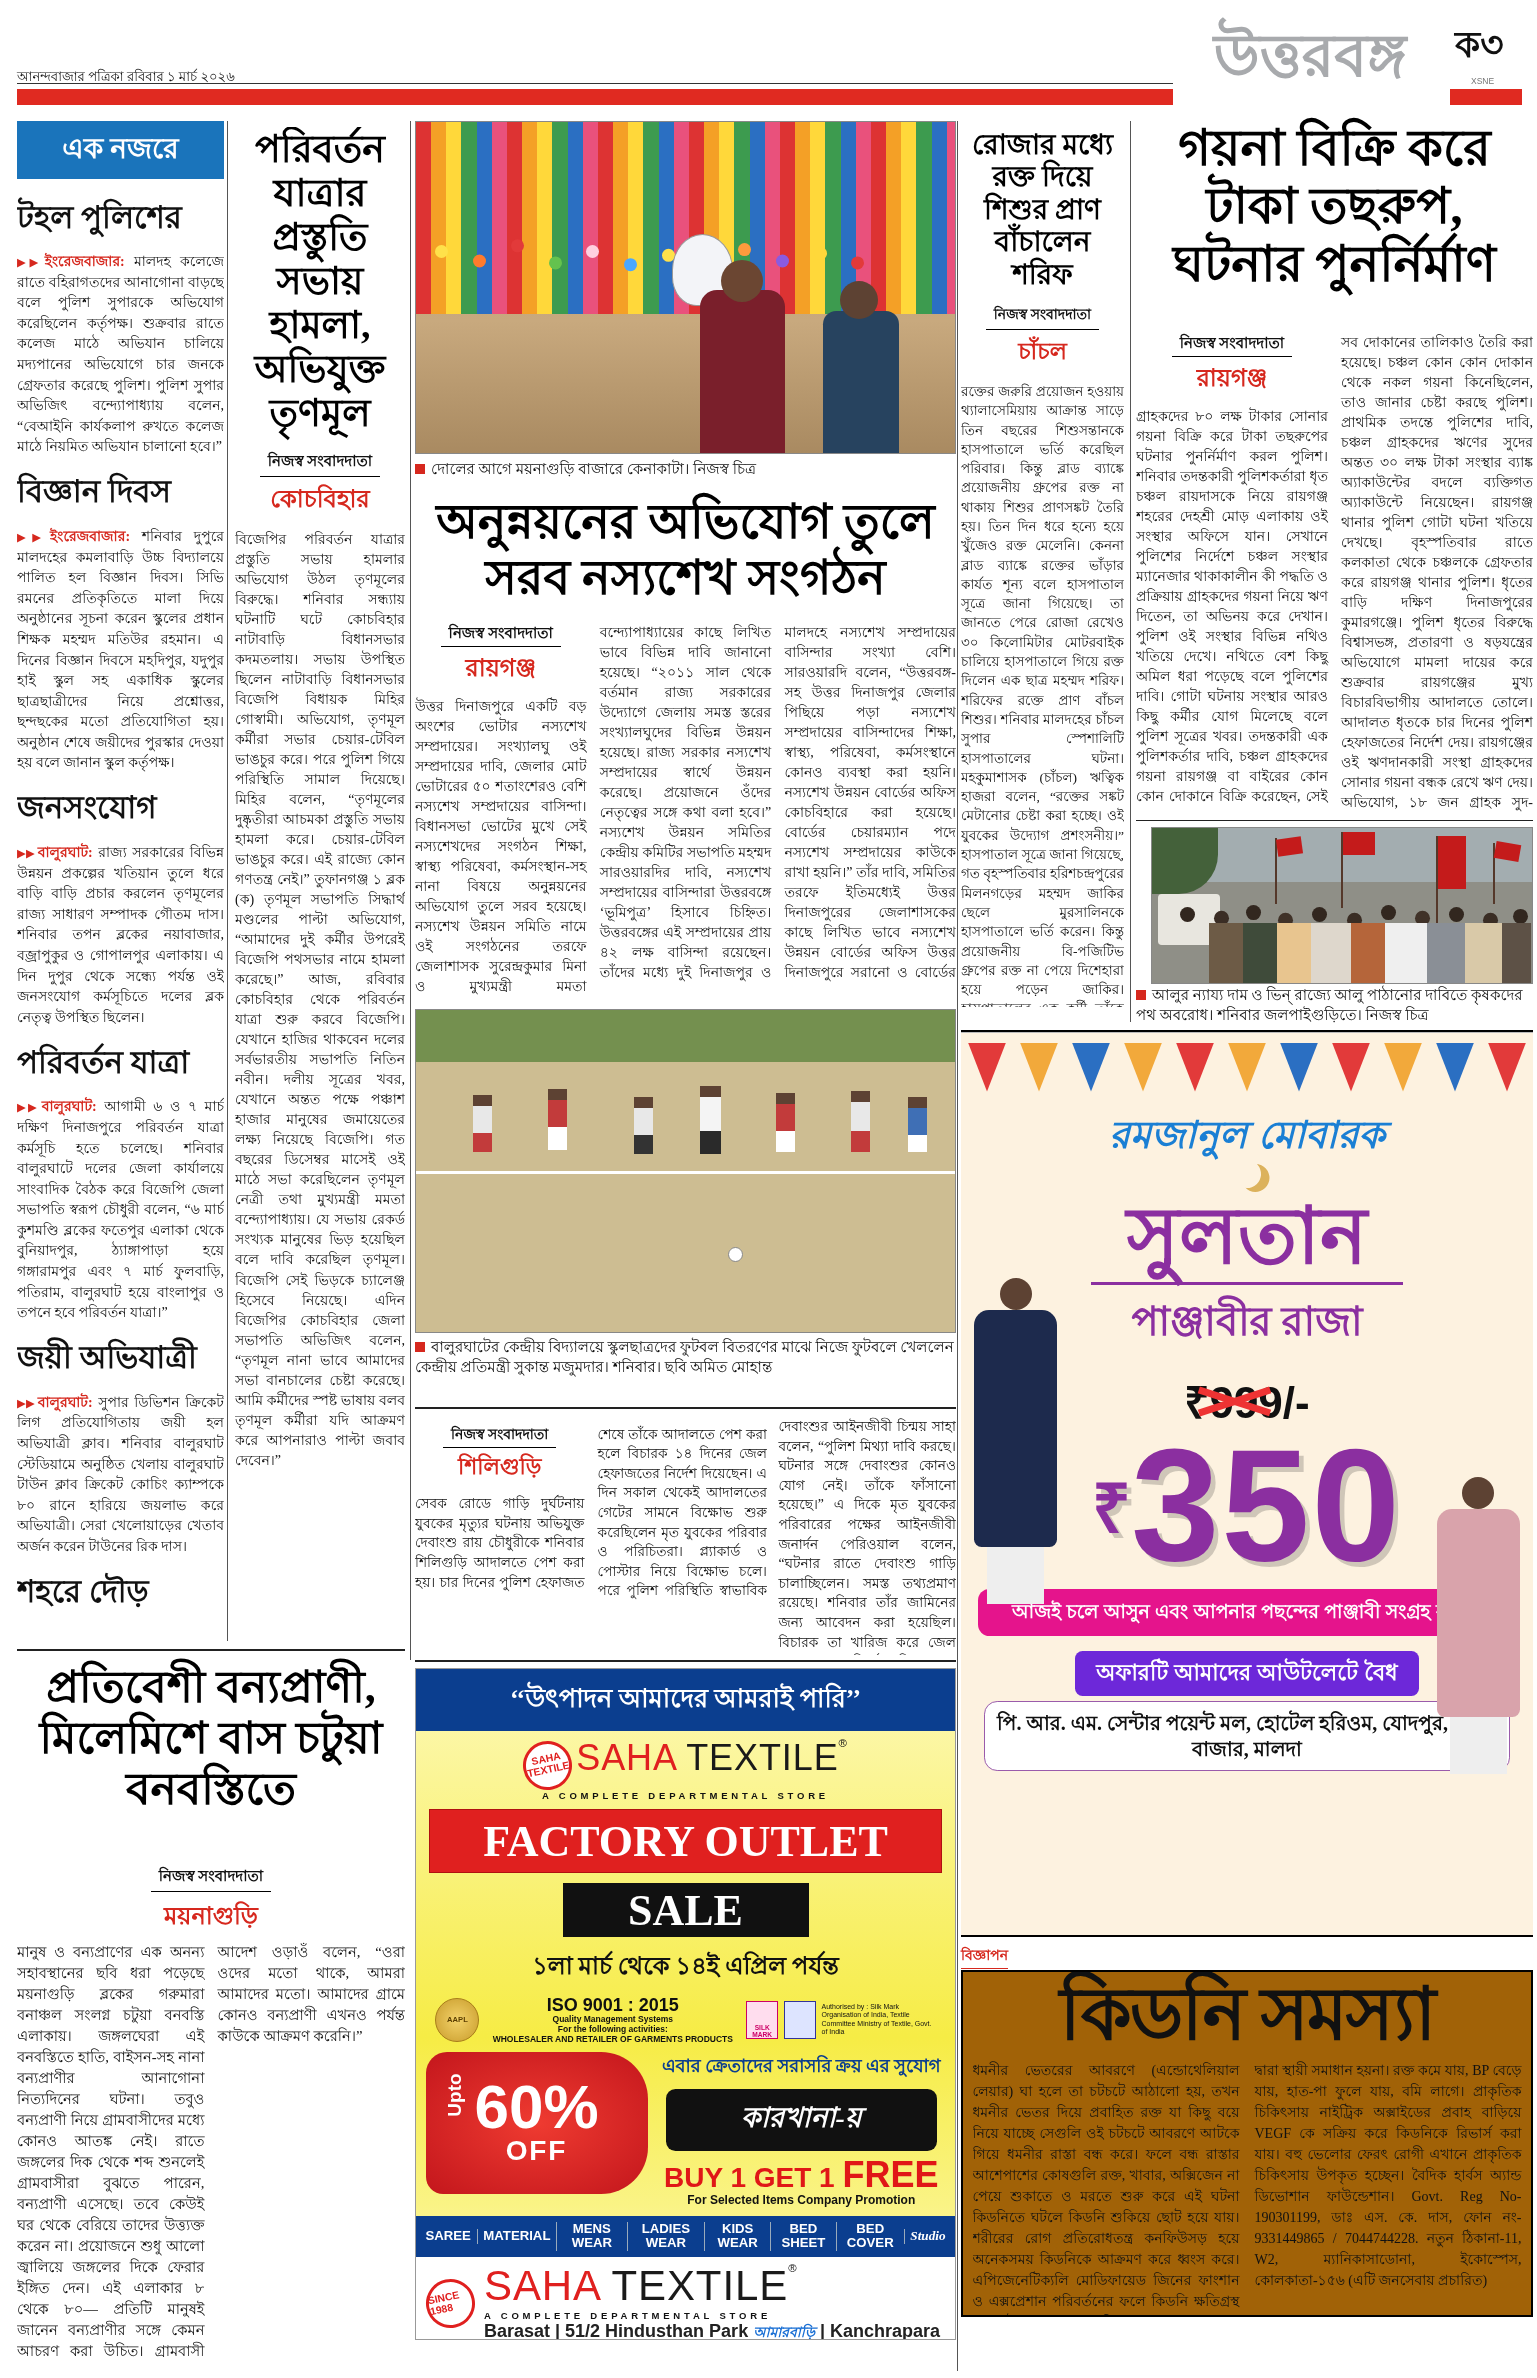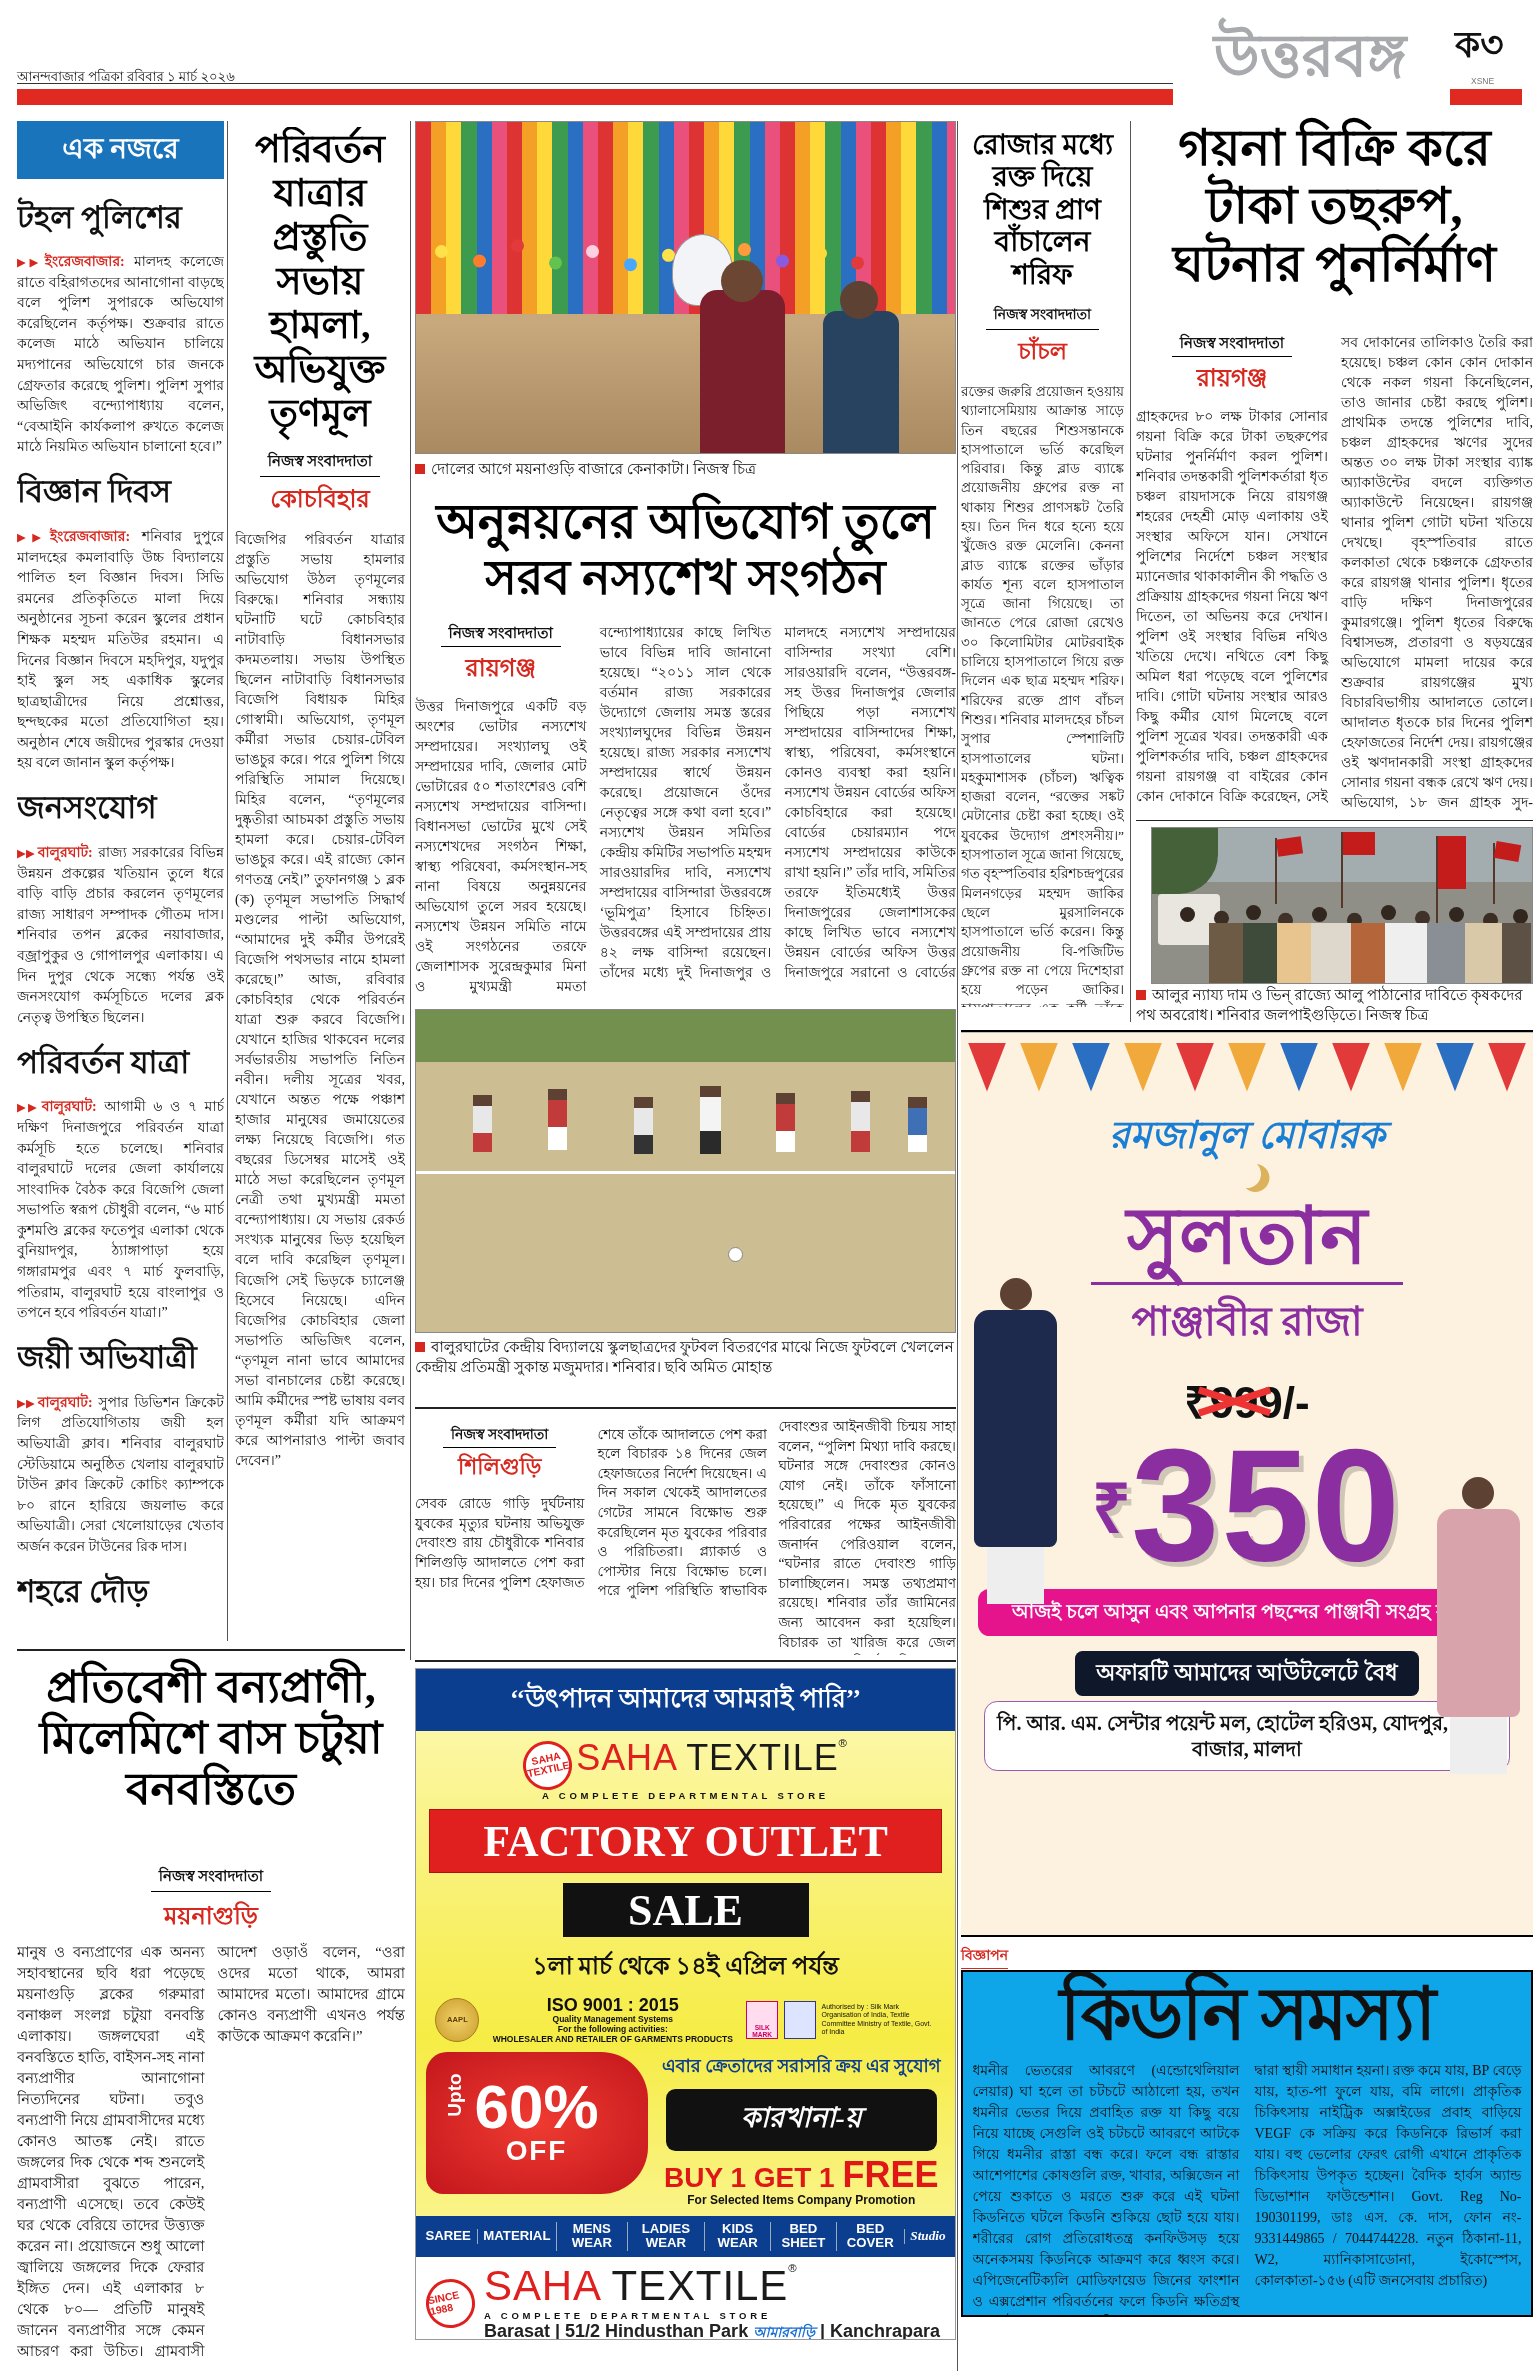--- a/index.html
+++ b/index.html
@@ -53,21 +53,21 @@
               color:#fff;font-weight:bold;font-size:27.4px;padding:3.8px 32px;margin-top:11.4px}
   .oldprice{position:relative;display:inline-block;font-size:44px;font-weight:bold;margin-top:13.2px}
   .oldprice i{position:absolute;left:10%;top:46%;width:60%;height:6.6px;background:#e33;transform:rotate(18deg)}
   .oldprice em{position:absolute;left:10%;top:46%;width:60%;height:6.6px;background:#e33;transform:rotate(-18deg)}
   .price-row{color:var(--spurple);font-weight:bold;line-height:.9;margin-top:3.8px;
              text-shadow:4.7px 4.7px 0 #1a1a1a33}
   .price-row .cur{font-size:68px;vertical-align:28px}
   .price-row .val{font-size:159px;letter-spacing:1.9px}
   .cta{display:inline-block;background:var(--spink);color:#fff;font-weight:bold;font-size:19px;
        border-radius:11.4px;padding:7.6px 11.4px;margin-top:11.4px;width:94%}
-  .valid{display:inline-block;background:#0f172a;color:#fff;font-weight:bold;font-size:22px;
+  .valid{display:inline-block;background:#6d28d9;color:#fff;font-weight:bold;font-size:22px;
          border-radius:7.6px;padding:3.8px 21px;margin-top:15px}
   .addr{width:92%;margin:5.7px auto 0;border:1.9px solid #9a5bab;border-radius:13.2px;background:#fff;
         font-weight:bold;font-size:20px;padding:7.6px;line-height:1.3;font-family:"Liberation Serif",serif}
   .man{position:absolute}
   .man .hd{width:32px;height:32px;border-radius:50%;background:#5d4233;margin:0 auto}
   .man .bd{width:83px;border-radius:15px 15px 7.6px 7.6px}
   .man .lg{width:57px;height:57px;background:#eee;margin:0 auto}
   
   #saha{left:415px;top:1668px;width:541px;height:672px;position:absolute;overflow:hidden;
         background:linear-gradient(180deg,#fdf9b8,#f6ec45 55%,#fdf9b8);
@@ -117,21 +117,21 @@
           font-weight:bold;font-size:13.2px;margin-top:9.5px;padding:5.7px 3.8px;line-height:1.1}
   .catbar span{padding:0 5.7px;border-left:0.9px solid #9ab;text-align:center}
   .catbar span:first-child{border-left:none}
   .catbar .studio{font-style:italic;font-family:"Liberation Serif",serif}
   .sahafoot{background:#fff;display:flex;align-items:center;gap:9.5px;padding:5.7px 9.5px;text-align:left}
   .sahafoot .big{font-size:42px}
   .locline{font-size:18px;font-weight:bold;color:#222;font-family:"Liberation Sans",sans-serif}
   .locline .ab{color:#1a6fd4;font-style:italic;font-size:14px}
   
   #kidney{left:961px;top:1970px;width:572px;height:347px;position:absolute;border:2.8px solid #000;
-          padding:5.7px 9.5px;overflow:hidden;background:#0ea5e9}
+          padding:5.7px 9.5px;overflow:hidden;background:#a16207}
   #kidney .kh{font-weight:bold;font-size:73px;text-align:center;line-height:1;letter-spacing:-1.9px}
   #kidney .kb{column-count:2;column-gap:15px;font-size:14px;line-height:1.5;text-align:justify;
               margin-top:9.5px;height:295px;overflow:hidden;column-fill:auto}
   .adlabel{position:absolute;color:var(--dred);font-weight:bold;font-size:14px;
            border-bottom:1.9px solid var(--dred);font-family:"Liberation Sans",sans-serif}
 </style>
 </head>
 <body>
 
 <div class="abs" style="left:17px;top:67px;font-size:13.2px;font-weight:normal">আনন্দবাজার পত্রিকা রবিবার ১ মার্চ ২০২৬</div>

